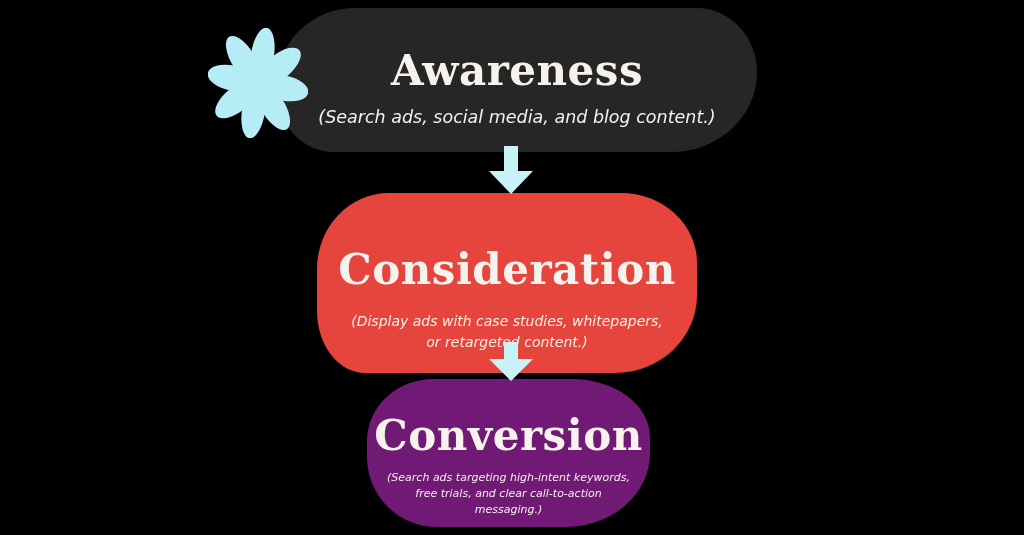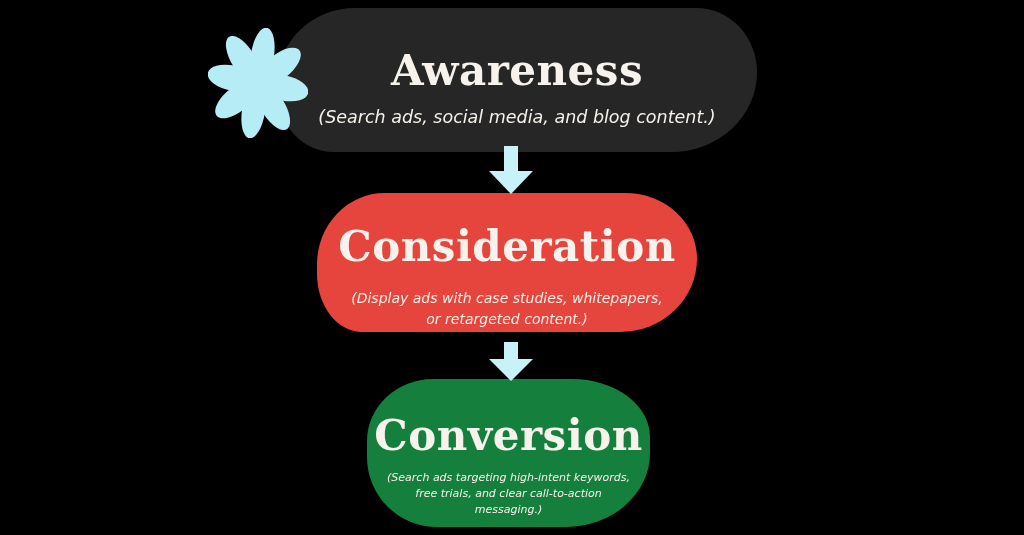--- a/index.html
+++ b/index.html
@@ -24,23 +24,23 @@
     text-align: center;
   }
   .stage-awareness {
     left: 277px; top: 8px;
     width: 480px; height: 144px;
     border-radius: 80px 62px 88px 58px / 78px 66px 82px 64px;
     padding-top: 42px;
   }
   .stage-consideration {
     left: 317px; top: 193px;
-    width: 380px; height: 139px;
+    width: 380px; height: 180px;
     border-radius: 72px 76px 82px 48px / 76px 70px 78px 62px;
-    padding-top: 33px;
+    padding-top: 56px;
   }
   .stage-conversion {
     left: 367px; top: 379px;
     width: 283px; height: 148px;
     border-radius: 66px 78px 84px 70px / 62px 58px 74px 70px;
     padding-top: 36px;
   }
   .stage-title {
     margin: 0;
     font-family: "DejaVu Serif", serif;
@@ -122,18 +122,18 @@
     <p class="stage-subtitle">(Display ads with case studies, whitepapers, or retargeted content.)</p>
   </section>
 
   <svg class="arrow arrow-2" viewBox="0 0 46 39" preserveAspectRatio="none">
     <g fill="#c7f2f8">
       <rect x="16" y="0" width="14" height="18"></rect>
       <polygon points="1,17 45,17 23,39"></polygon>
     </g>
   </svg>
 
-  <section class="stage stage-conversion" style="background-color: #15803d;">
+  <section class="stage stage-conversion" style="background-color: #701a75;">
     <h2 class="stage-title">Conversion</h2>
     <p class="stage-subtitle">(Search ads targeting high-intent keywords, free trials, and clear call-to-action messaging.)</p>
   </section>
 
 </div>
 
 </body></html>

